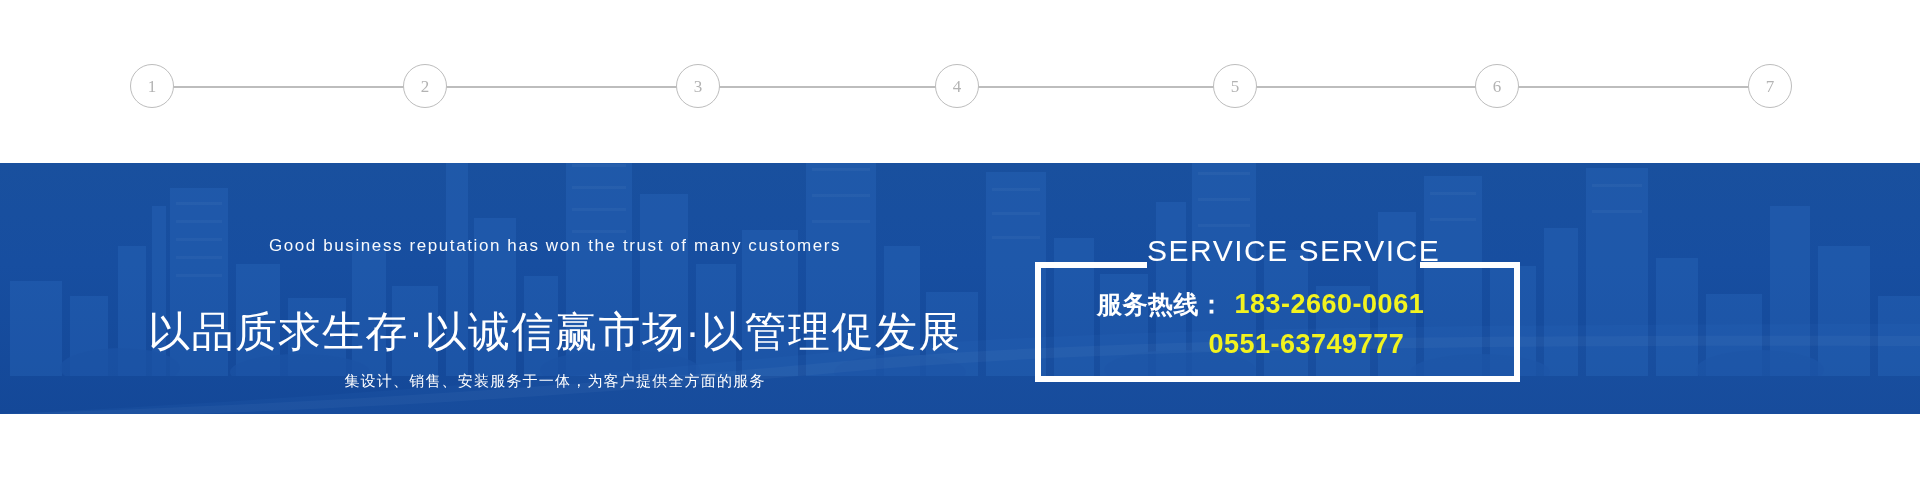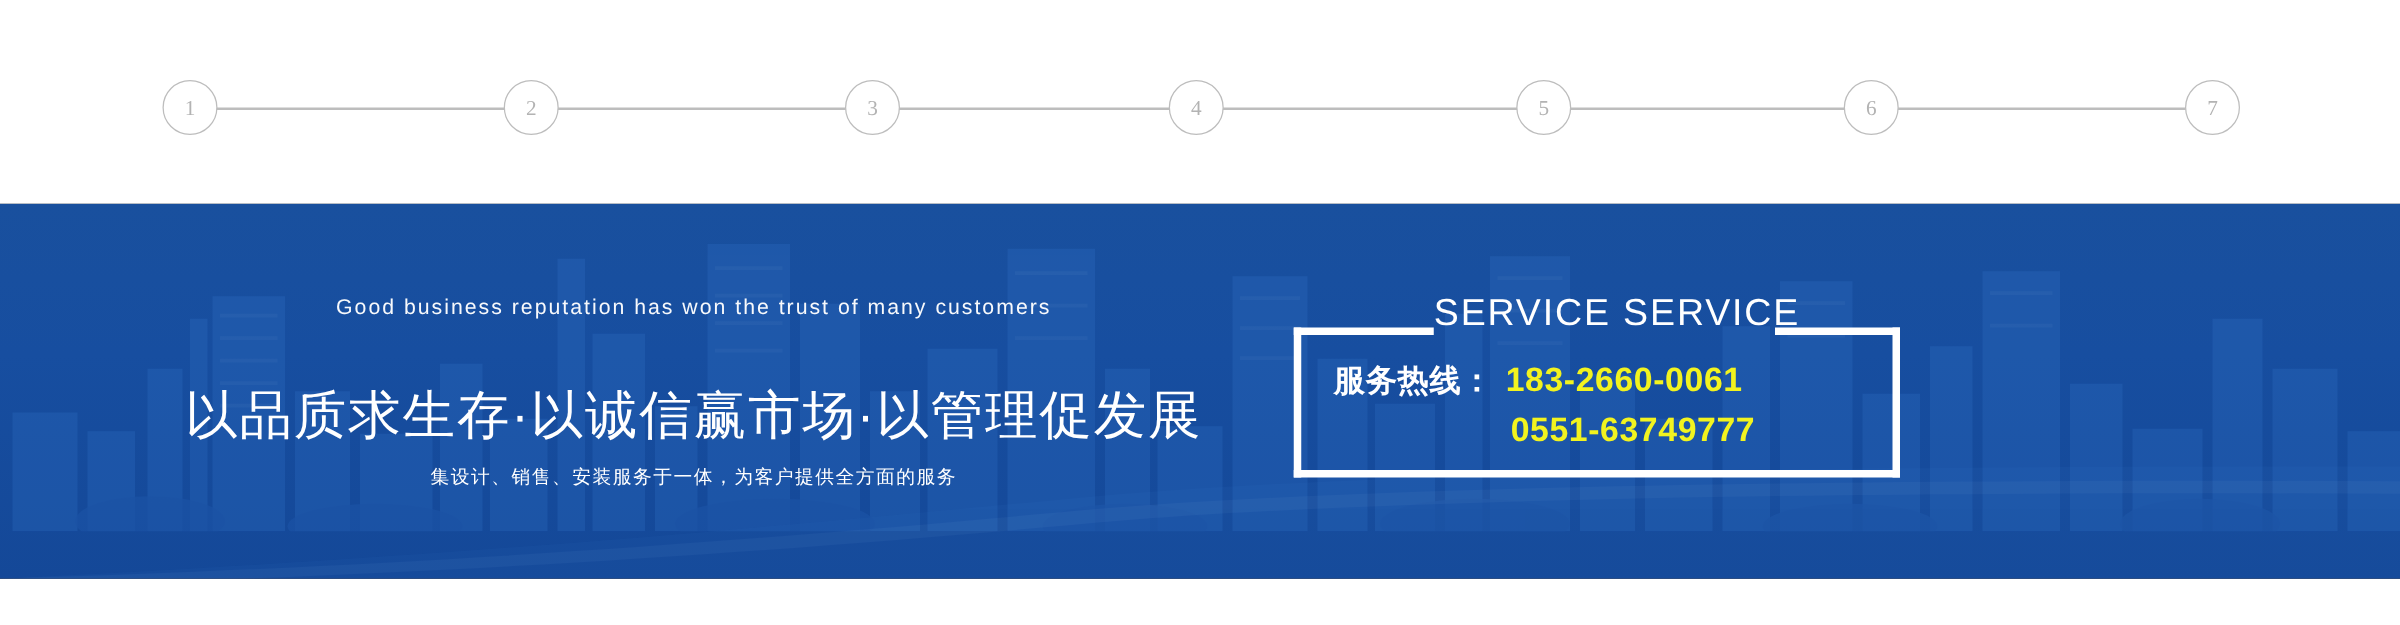--- a/index.html
+++ b/index.html
@@ -45,22 +45,22 @@
     font-size:17px;
     font-weight:400;
     line-height:1;
     font-family:"Liberation Serif","DejaVu Serif",serif;
   }
 
   
   #banner {
     position:absolute;
     left:0; top:163px;
-    width:1920px; height:300px;
-    background:#0f172a;
+    width:1920px; height:251px;
+    background:#ef4444;
     overflow:hidden;
   }
   
   #banner-grad {
     position:absolute; inset:0;
     background:
       linear-gradient(180deg, rgba(25,80,158,1) 0%, rgba(23,78,160,1) 40%, rgba(20,72,152,1) 100%);
   }
   
   #cityscape {
@@ -143,21 +143,21 @@
   }
   #hotline-rows {
     position:absolute;
     left:0; top:26px;
     width:485px;
   }
   .hl-row {
     display:flex;
     align-items:baseline;
     justify-content:flex-start;
-    padding-left:32px;
+    padding-left:62px;
     height:40px;
   }
   .hl-label {
     color:#ffffff;
     font-size:25px;
     font-weight:bold;
     letter-spacing:0.5px;
     white-space:nowrap;
   }
   .hl-number {

